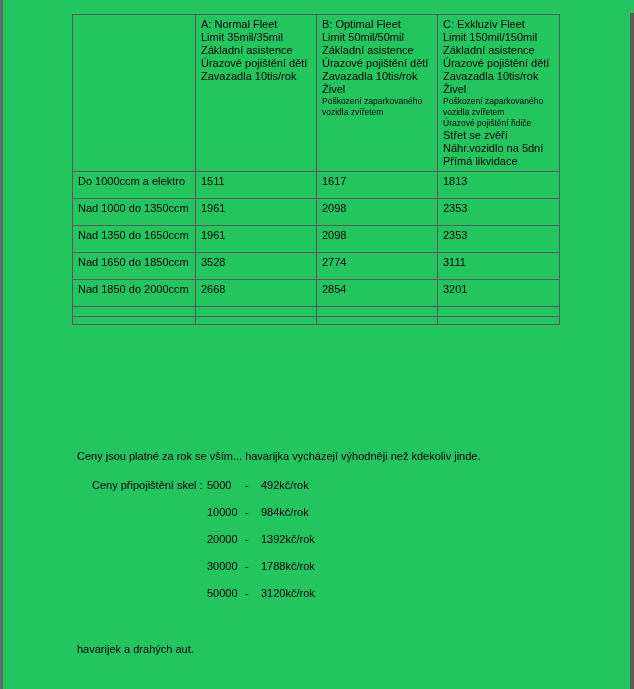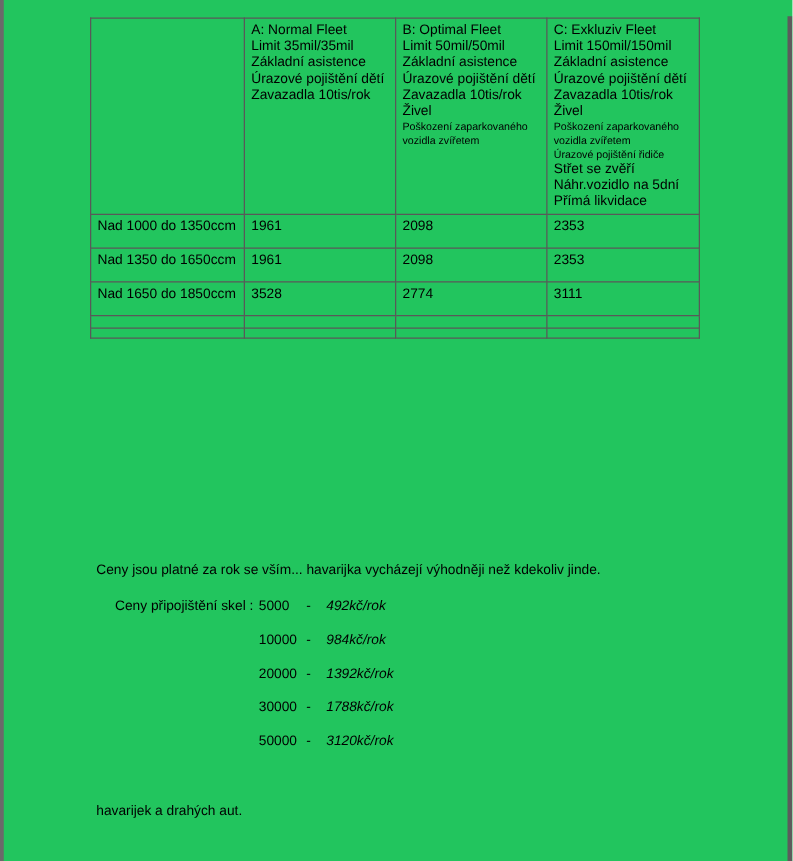--- a/index.html
+++ b/index.html
@@ -46,21 +46,21 @@
     line-height: 14px;
     white-space: nowrap;
   }
   .validity { left: 77px; top: 449px; }
   .glass { position: absolute; left: 92px; top: 478px; }
   .glass-row { display: flex; height: 27px; align-items: flex-start; font-size: 11px; line-height: 14px; }
   .g-label { width: 115px; white-space: nowrap; }
   .g-indent { width: 115px; }
   .g-amount { width: 36px; white-space: nowrap; }
   .g-sep { width: 16px; text-align: left; padding-left: 2px; }
-  .g-price { white-space: nowrap; font-style: italic; }
+  .g-price { white-space: nowrap; }
   .tariff { position: absolute; left: 77px; top: 640px; }
   .tariff .t-line { font-size: 11px; line-height: 19.5px; white-space: nowrap; }
 </style>
 </head>
 <body>
 
 <div class="viewport">
   <div class="edge-left"></div>
   <div class="edge-right"></div>
 
@@ -99,36 +99,48 @@
         <div class="line">Živel</div>
         <div class="line small">Poškození zaparkovaného vozidla zvířetem</div>
         <div class="line small">Úrazové pojištění řidiče</div>
         <div class="line">Střet se zvěří</div>
         <div class="line">Náhr.vozidlo na 5dní</div>
         <div class="line">Přímá likvidace</div>
       </td>
     </tr>
 
     <tr class="data">
+      <td>Do 1000ccm a elektro</td>
+      <td>1511</td>
+      <td>1617</td>
+      <td>1813</td>
+    </tr>
+    <tr class="data">
       <td>Nad 1000 do 1350ccm</td>
       <td>1961</td>
       <td>2098</td>
       <td>2353</td>
     </tr>
     <tr class="data">
       <td>Nad 1350 do 1650ccm</td>
       <td>1961</td>
       <td>2098</td>
       <td>2353</td>
     </tr>
     <tr class="data">
       <td>Nad 1650 do 1850ccm</td>
       <td>3528</td>
       <td>2774</td>
       <td>3111</td>
+    </tr>
+    <tr class="data">
+      <td>Nad 1850 do 2000ccm</td>
+      <td>2668</td>
+      <td>2854</td>
+      <td>3201</td>
     </tr>
     <tr class="blank">
       <td></td>
           <td></td>
           <td></td>
           <td></td>
     </tr>
     <tr class="blank short">
       <td></td>
           <td></td>

